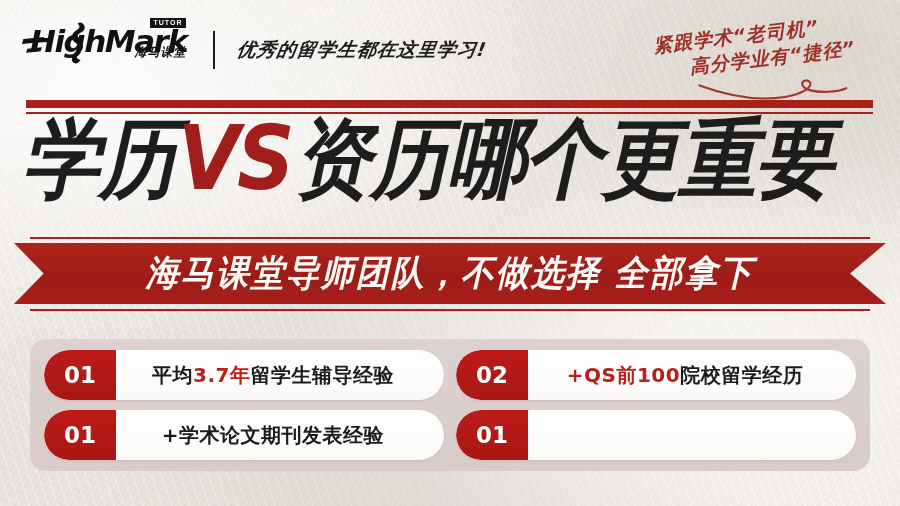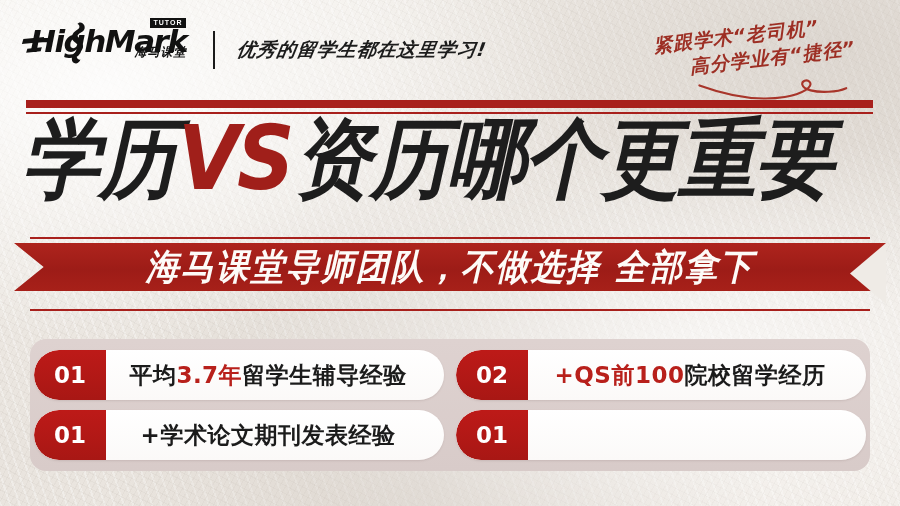--- a/index.html
+++ b/index.html
@@ -200,21 +200,21 @@
     top: 309px;
     width: 840px;
     height: 2px;
     background: #a8201c;
   }
   .ribbon {
     position: absolute;
     left: 14px;
     top: 243px;
     width: 872px;
-    height: 48px;
+    height: 61px;
     background: linear-gradient(180deg, #ae241d 0%, #9d1c17 55%, #a72019 100%);
     -webkit-clip-path: polygon(0% 0%, 100% 0%, 100% 100%, 0% 100%, 3.4% 50%);
     clip-path: polygon(0% 0%, 100% 0%, 100% 100%, 0% 100%, 3.4% 50%);
     display: flex;
     align-items: center;
     justify-content: center;
   }
   .ribbon-notch-right {
     position: absolute;
     right: 14px;
@@ -238,21 +238,21 @@
 
   
   .feature-panel {
     position: absolute;
     left: 30px;
     top: 339px;
     width: 840px;
     height: 132px;
     background: linear-gradient(180deg, #ded2d0 0%, #d8cbc9 100%);
     border-radius: 16px;
-    padding: 11px 4px;
+    padding: 11px 14px;
     box-sizing: border-box;
     display: flex;
     flex-wrap: wrap;
     align-content: space-between;
     gap: 9px 12px;
   }
   .feature-card {
     width: calc(50% - 6px);
     height: 50px;
     background: linear-gradient(180deg, #ffffff 0%, #fbf9f8 100%);
@@ -274,21 +274,21 @@
     font-weight: bold;
     display: flex;
     align-items: center;
     justify-content: center;
     letter-spacing: 0px;
   }
   .feature-text {
     flex: 1;
     text-align: center;
     font-family: "DejaVu Sans", sans-serif;
-    font-size: 23px;
+    font-size: 20px;
     font-weight: bold;
     color: #1b1b1b;
     letter-spacing: 0.5px;
     padding-right: 14px;
     white-space: nowrap;
   }
   .feature-text .hl { color: #b8201b; }
 </style>
 </head>
 <body>

